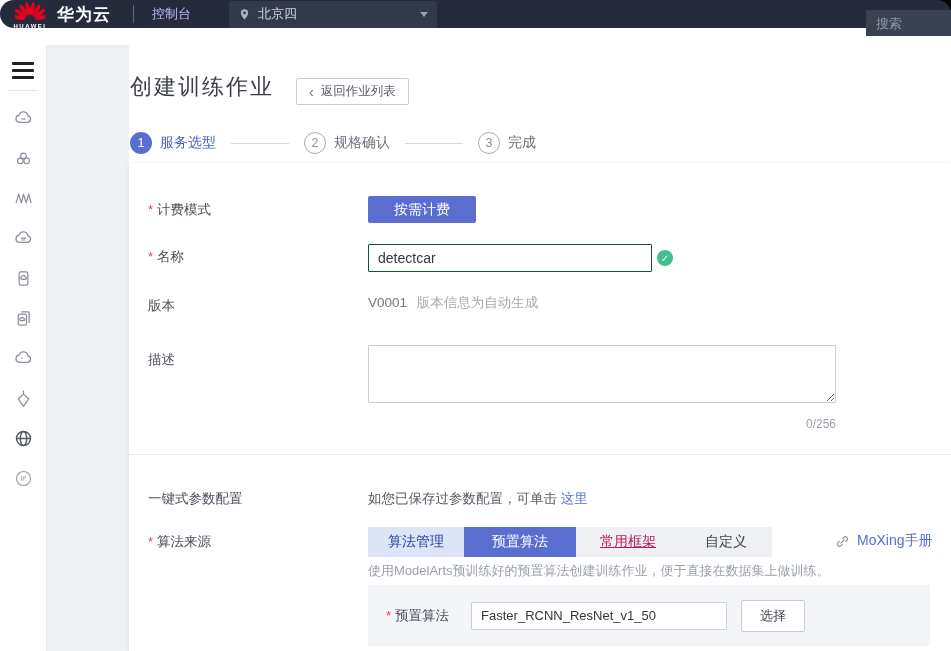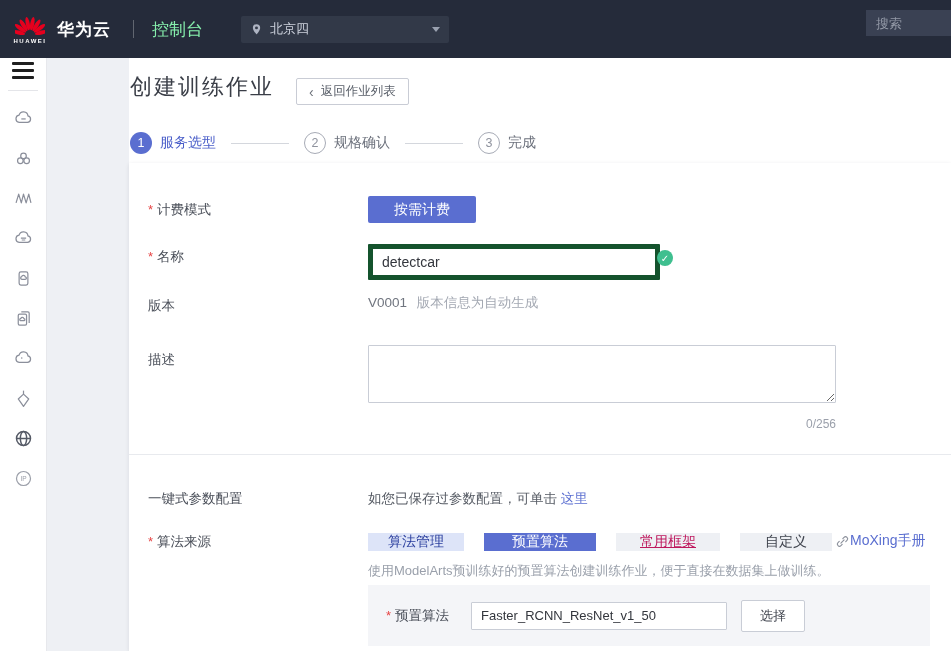--- a/index.html
+++ b/index.html
@@ -1,26 +1,26 @@
 <!DOCTYPE html>
 <html><head>
 <meta charset="utf-8">
 <style>
   html,body{margin:0;padding:0;background:#fff;}
   .screen{position:relative;width:951px;height:651px;background:#fff;overflow:hidden;
           font-family:"Liberation Sans",sans-serif;}
 
   
-  .header{position:absolute;top:0;left:0;right:0;height:58px;background:#252b3a;
-          display:flex;align-items:center;z-index:4;}
+  .header{position:absolute;top:0;left:0;right:0;height:28px;background:#252b3a;
+          display:flex;align-items:center;z-index:4;border-radius:14px;}
   .logo{margin-left:9px;width:42px;text-align:center;line-height:1;}
   .logo-sub{font-size:6px;color:#fff;font-weight:bold;letter-spacing:1.5px;margin-top:-2px;}
   .brand{color:#fff;font-size:17px;font-weight:bold;margin-left:6px;letter-spacing:1px;}
   .hdivider{width:1px;height:18px;background:rgba(255,255,255,.28);margin:0 18px 0 22px;}
-  .console{color:#86efac;font-size:17px;cursor:pointer;}
+  .console{color:#c4b5fd;font-size:13px;cursor:pointer;}
   .region{margin-left:38px;width:190px;height:27px;background:#323948;border-radius:2px;
           display:flex;align-items:center;padding:0 9px;color:#ccd1dc;font-size:13px;cursor:pointer;}
   .region-label{margin-left:7px;}
   .caret{margin-left:auto;width:0;height:0;border-left:4.5px solid transparent;
          border-right:4.5px solid transparent;border-top:5px solid #9aa1b0;}
   .search{position:absolute;top:10px;right:-15px;width:80px;height:26px;background:#3a4153;
           border:none;outline:none;color:#c6cad4;font-size:13px;padding:0 10px;}
   .search::placeholder{color:#959ba8;}
   .topblack{position:absolute;top:0;left:836px;width:115px;height:11px;background:#07080c;}
 
@@ -54,46 +54,46 @@
   .step{display:flex;align-items:center;}
   .connector{width:58px;height:1px;background:#d4d7dd;margin:0 15px;}
 
   
   .card{position:absolute;left:129px;top:163px;right:0;bottom:0;background:#fff;
         box-shadow:0 1px 4px rgba(31,37,50,.10);padding-left:12px;}
   .req{color:#e64545;margin-right:4px;font-size:13px;}
   .flabel{position:absolute;left:19px;font-size:13.5px;color:#4a4f59;}
   .primary-btn{position:absolute;left:239px;top:33px;width:108px;height:27px;background:#5a6ed0;
                color:#fff;font-size:14px;border:none;border-radius:2px;cursor:pointer;}
-  .name-input{position:absolute;left:239px;top:81px;width:264px;height:26px;border:5px solid #14532d;
+  .name-input{position:absolute;left:239px;top:81px;width:264px;height:26px;border:1px solid #14532d;
               border-radius:1px;padding:0 9px;font-size:14px;color:#33363d;outline:none;
               font-family:"Liberation Sans",sans-serif;}
   .check{position:absolute;left:528px;top:87px;width:16px;height:16px;border-radius:50%;
          background:#3fbf8f;color:#fff;font-size:10px;display:flex;align-items:center;justify-content:center;}
   .version-line{position:absolute;left:239px;top:131px;font-size:13.5px;}
   .version-val{color:#70757f;}
   .version-hint{color:#a3a8b2;margin-left:6px;}
   .desc-area{position:absolute;left:239px;top:182px;width:450px;height:40px;border:1px solid #c9cdd6;
              border-radius:1px;outline:none;padding:8px;font-size:13px;color:#333;
              font-family:"Liberation Sans",sans-serif;}
   .counter{position:absolute;left:239px;top:246px;width:468px;text-align:right;
            font-size:12px;color:#9ba0ab;margin-top:8px;}
   .card-divider{position:absolute;left:0;right:0;top:291px;height:0;border-top:1px solid #e8eaee;}
 
   .oneclick-text{position:absolute;left:239px;top:327px;font-size:13.5px;color:#565b64;}
   .link{color:#5a6ed0;cursor:pointer;}
 
-  .tabs{position:absolute;left:239px;top:364px;display:flex;gap:20px;height:30px;align-items:center;}
+  .tabs{position:absolute;left:239px;top:364px;display:flex;gap:0;height:30px;}
   .tab{display:flex;align-items:center;justify-content:center;font-size:14px;cursor:pointer;}
   .tab-manage{width:96px;background:#dde4f8;color:#2b3f9e;}
   .tab-active{width:112px;background:#5a6ed0;color:#fff;}
   .tab-idle1{width:104px;background:#eef0f4;color:#be185d;text-decoration:underline;}
   .tab-idle2{width:92px;background:#eef0f4;color:#3f434d;}
 
-  .moxing{position:absolute;left:706px;top:369px;display:flex;align-items:center;
+  .moxing{position:absolute;left:706px;top:369px;display:flex;align-items:center;gap:7px;
           font-size:14px;color:#5a6ed0;cursor:pointer;}
   .algo-hint{position:absolute;left:239px;top:399px;font-size:13px;color:#9aa0ab;}
 
   .gray-panel{position:absolute;left:239px;top:422px;width:562px;height:61px;background:#f4f5f8;
               display:flex;align-items:center;}
   .gp-label{margin-left:18px;font-size:13.5px;color:#4a4f59;white-space:nowrap;}
   .gp-input{margin-left:22px;width:236px;height:26px;border:1px solid #c9cdd6;border-radius:1px;
             background:#fff;padding:0 9px;font-size:13px;color:#33363d;outline:none;
             font-family:"Liberation Sans",sans-serif;}
   .gp-btn{margin-left:14px;width:64px;height:32px;background:#fff;border:1px solid #c9cdd6;

